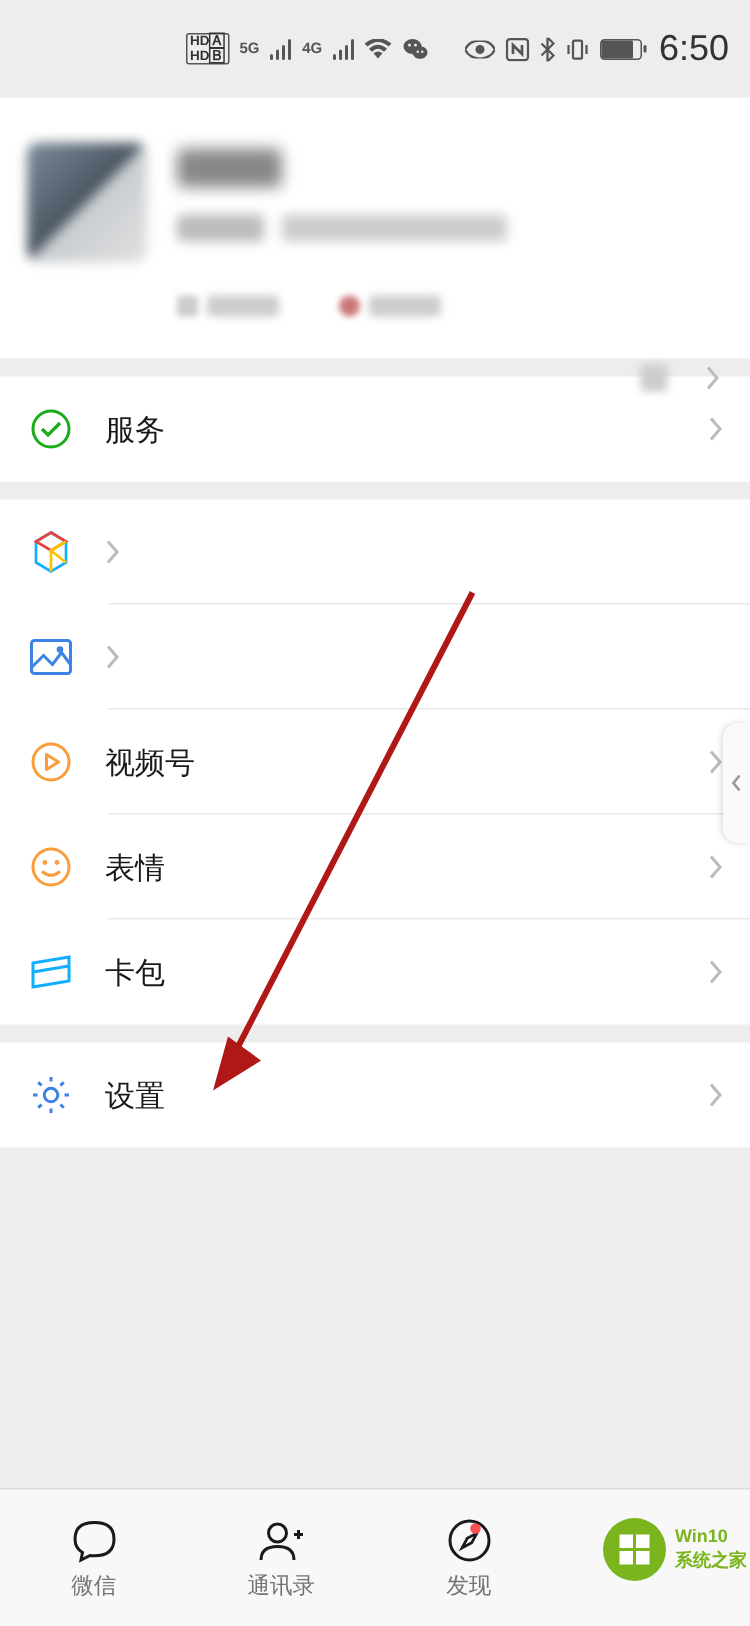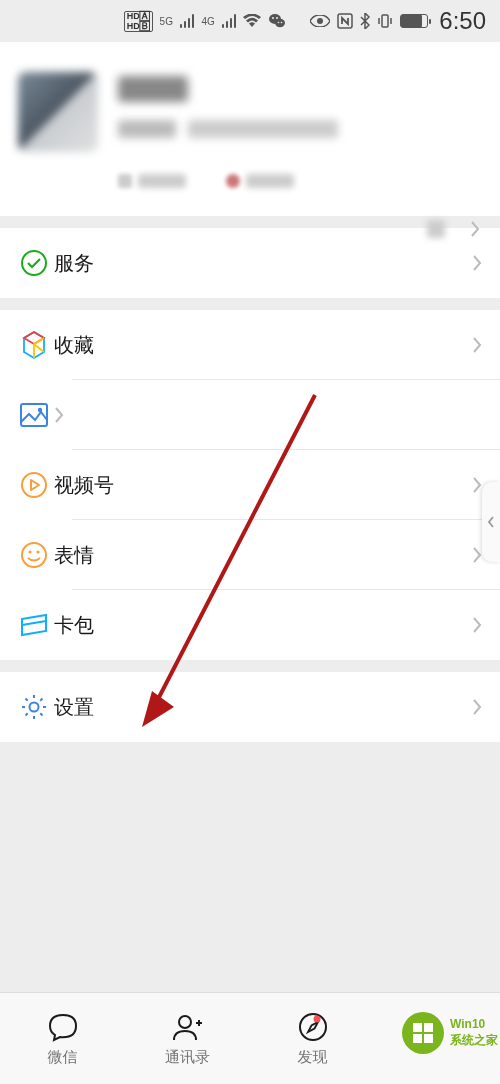--- a/index.html
+++ b/index.html
@@ -1,44 +1,44 @@
 <!DOCTYPE html>
 <html><head>
   <meta charset="utf-8">
   <style>
     *{margin:0;padding:0;box-sizing:border-box;font-family:-apple-system,"PingFang SC","Microsoft YaHei",sans-serif}
     body{width:500px;height:1084px;background:#ededed;position:relative;overflow:hidden}
-    .status-bar{height:42px;display:flex;align-items:center;justify-content:flex-end;padding:0 14px 0 0;gap:8px;color:#333;font-size:15px}
+    .status-bar{height:65px;display:flex;align-items:center;justify-content:flex-end;padding:0 14px 0 0;gap:8px;color:#333;font-size:15px}
     .status-icons{display:flex;align-items:center;gap:7px}
     .hd-block{display:flex;flex-direction:column;gap:1px;font-size:9px;font-weight:bold;border:1.2px solid #555;border-radius:2px;line-height:1}
     .hd-row{padding:0 2px}
     .signal{display:flex;align-items:flex-end;gap:1.5px;height:14px}
     .signal span{width:2.5px;background:#555;border-radius:1px}
     .signal span:nth-child(1){height:4px}.signal span:nth-child(2){height:7px}.signal span:nth-child(3){height:10px}.signal span:nth-child(4){height:14px}
-    .net-label{font-size:10px;font-weight:normal;color:#555}
+    .net-label{font-size:10px;font-weight:bold;color:#555}
     .batt{width:28px;height:14px;border:1.6px solid #555;border-radius:3px;position:relative}
     .batt::after{content:"";position:absolute;right:-4px;top:3.5px;width:2.5px;height:5px;background:#555;border-radius:1px}
     .batt-fill{height:100%;width:78%;background:#555;border-radius:1px}
     .time{font-size:24px;margin-left:4px;color:#333}
     .profile{background:#fff;padding:30px 18px 28px;position:relative}
     .prof-top{display:flex;gap:20px;align-items:flex-start}
     .avatar{width:80px;height:80px;border-radius:8px;background:linear-gradient(135deg,#7a8a9a 0%,#4a5560 50%,#c8ccd0 50%,#e0e0e0 100%);filter:blur(4px)}
     .prof-txt{flex:1;padding-top:4px}
     .prof-name{height:26px;width:70px;background:#888;border-radius:4px;filter:blur(5px);margin-bottom:18px}
     .prof-id-row{display:flex;align-items:center;gap:12px}
     .prof-lbl{height:18px;width:58px;background:#bbb;border-radius:3px;filter:blur(4px)}
     .prof-val{height:18px;width:150px;background:#ccc;border-radius:3px;filter:blur(4px)}
     .prof-qr{position:absolute;right:55px;top:178px;width:18px;height:18px;background:#ccc;border-radius:2px;filter:blur(3px)}
     .prof-arrow{position:absolute;right:20px;top:178px;color:#bbb}
     .prof-meta{display:flex;gap:40px;margin-left:100px;margin-top:22px}
     .meta-item{display:flex;align-items:center;gap:6px}
     .meta-dot{width:14px;height:14px;border-radius:50%;background:#c77;filter:blur(2px)}
     .meta-txt{height:14px;width:48px;background:#ccc;border-radius:3px;filter:blur(3px)}
     .section{background:#fff;margin-top:12px}
-    .item{height:70px;display:flex;align-items:center;padding:0 18px;gap:4px;position:relative;cursor:pointer}
+    .item{height:70px;display:flex;align-items:center;padding:0 18px;gap:20px;position:relative;cursor:pointer}
     .item::after{content:"";position:absolute;bottom:0;left:72px;right:0;height:1px;background:#e7e7e7}
     .item:last-child::after{display:none}
     .ico{width:32px;height:32px;display:flex;align-items:center;justify-content:center;flex-shrink:0}
     .label{font-size:20px;color:#1a1a1a;flex:1}
     .chev{color:#bbb}
     .chev svg{width:10px;height:18px}
     svg{display:block}
     .nav{position:absolute;bottom:0;left:0;right:0;height:92px;background:#f8f8f8;display:flex;border-top:1px solid #ddd}
     .nav-item{flex:1;display:flex;flex-direction:column;align-items:center;justify-content:center;gap:4px;cursor:pointer}
     .nav-ico{height:34px;display:flex;align-items:center;justify-content:center}
@@ -169,21 +169,20 @@
 <div class="section">
   <div class="item">
     <div class="ico">
         <svg width="28" height="30" viewBox="0 0 28 30">
           <path d="M14 2 L24 8 L24 22 L14 28 L4 22 L4 8 Z" fill="none" stroke="#10aeff" stroke-width="1.8"></path>
           <path d="M14 2 L24 8 L14 14 L4 8 Z" fill="none" stroke="#e64340" stroke-width="1.8"></path>
           <path d="M14 14 L14 28" stroke="#ffc300" stroke-width="1.8"></path>
           <path d="M24 8 L14 14 L24 22" fill="none" stroke="#ffc300" stroke-width="1.8"></path>
         </svg>
       </div>
-    <div class="label">收藏</div>
     <span class="chev">
         <svg viewBox="0 0 10 18">
           <path d="M2 2 L8 9 L2 16" fill="none" stroke="currentColor" stroke-width="2"></path>
         </svg>
       </span>
   </div>
   <div class="item">
     <div class="ico">
         <svg width="30" height="26" viewBox="0 0 30 26">
           <rect x="2" y="2" width="26" height="22" rx="2" fill="none" stroke="#3d83e6" stroke-width="2"></rect>

